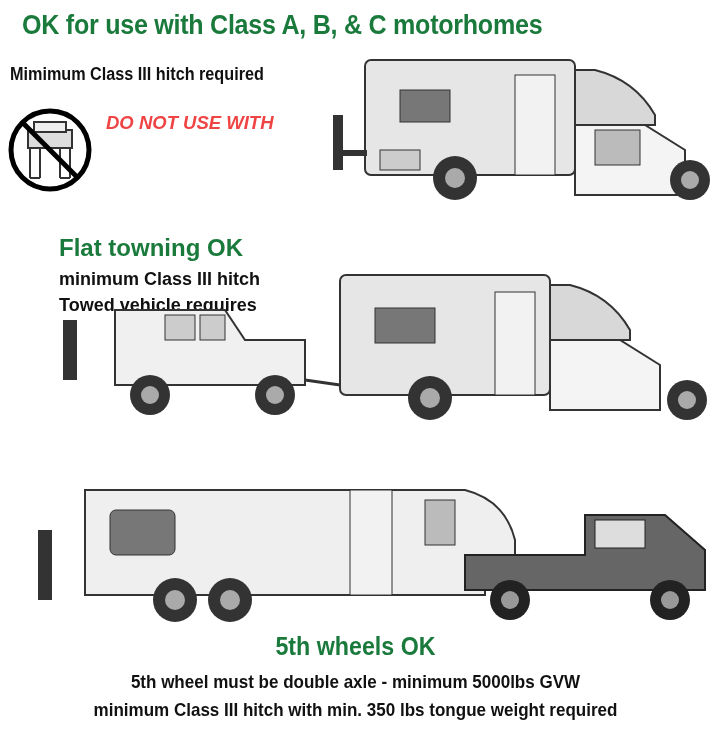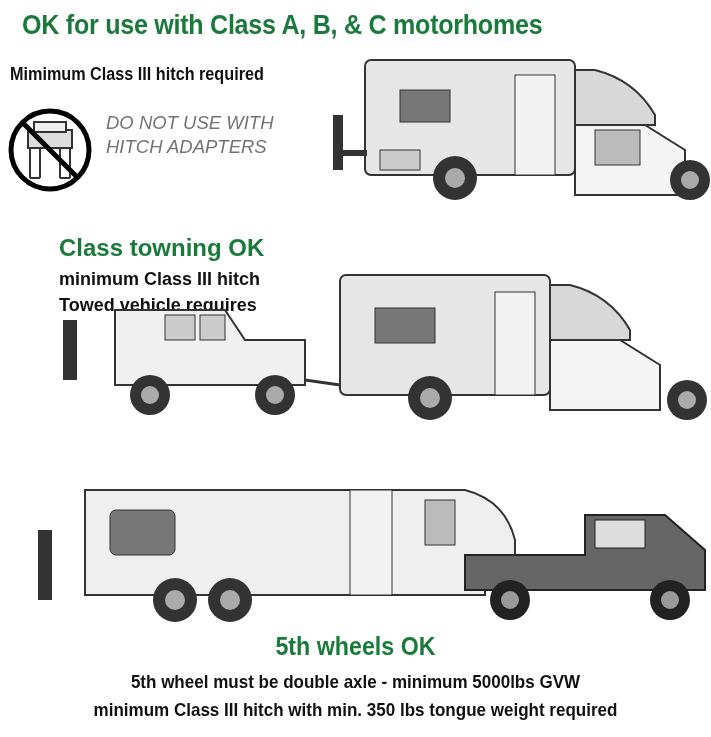--- a/index.html
+++ b/index.html
@@ -1,19 +1,19 @@
 <!DOCTYPE html>
 <html><head>
 <meta charset="utf-8">
 <style>
   html,body{margin:0;padding:0;background:#fff;}
   body{width:711px;height:737px;position:relative;overflow:hidden;font-family:"Liberation Sans",sans-serif;}
   .abs{position:absolute;}
   .green{color:#1a7a3c;}
-  .red{color:#737373;font-style:italic;font-weight:normal;}
+  .red{color:#ef4444;font-style:italic;font-weight:bold;}
   .black{color:#111;font-weight:bold;}
   .t1{left:22px;top:10px;font-size:27px;font-weight:bold;letter-spacing:-0.3px;white-space:nowrap;transform:scaleX(0.93);transform-origin:left top;}
   .t2{left:10px;top:64px;font-size:18px;white-space:nowrap;transform:scaleX(0.9);transform-origin:left top;}
   .warn{left:106px;top:111px;font-size:18.5px;line-height:24px;white-space:nowrap;}
   .flat{left:59px;top:234px;font-size:24px;font-weight:bold;white-space:nowrap;}
   .flatsub{left:59px;top:266px;font-size:18px;line-height:26px;white-space:nowrap;}
   .fifth{left:0;width:711px;text-align:center;top:632px;font-size:25px;font-weight:bold;transform:scaleX(0.93);}
   .fifthsub{left:0;width:711px;text-align:center;top:668px;font-size:18.5px;line-height:28px;white-space:nowrap;transform:scaleX(0.92);}
   svg{position:absolute;}
 </style>
@@ -26,40 +26,39 @@
 <svg style="left:6px;top:106px" width="88" height="88" viewBox="0 0 88 88">
   <rect x="22" y="24" width="44" height="18" fill="#ddd" stroke="#333" stroke-width="2"></rect>
   <rect x="28" y="16" width="32" height="10" fill="#eee" stroke="#333" stroke-width="2"></rect>
   <path d="M24 42 v30 M34 42 v30 M54 42 v30 M64 42 v30 M24 72 h10 M54 72 h10" stroke="#333" stroke-width="2" fill="none"></path>
   <circle cx="44" cy="44" r="39" fill="none" stroke="#000" stroke-width="5"></circle>
   <line x1="17" y1="17" x2="71" y2="71" stroke="#000" stroke-width="5"></line>
 </svg>
 
 <div class="abs warn red">
   <div>DO NOT USE WITH</div>
-  <div>HITCH ADAPTERS</div>
 </div>
 
 <svg style="left:325px;top:50px" width="386" height="155" viewBox="0 0 386 155">
   <rect x="40" y="10" width="210" height="115" rx="6" fill="#e6e6e6" stroke="#333" stroke-width="2"></rect>
   <path d="M250 20 h20 q40 10 60 45 v10 h-80z" fill="#d8d8d8" stroke="#333" stroke-width="2"></path>
   <rect x="75" y="40" width="50" height="32" fill="#777" stroke="#333"></rect>
   <rect x="190" y="25" width="40" height="100" fill="#f2f2f2" stroke="#333"></rect>
   <rect x="55" y="100" width="40" height="20" fill="#ccc" stroke="#333"></rect>
   <path d="M250 75 h70 l40 25 v45 h-110z" fill="#f4f4f4" stroke="#333" stroke-width="2"></path>
   <rect x="270" y="80" width="45" height="35" fill="#bbb" stroke="#333"></rect>
   <circle cx="130" cy="128" r="22" fill="#333"></circle>
     <circle cx="130" cy="128" r="10" fill="#aaa"></circle>
   <circle cx="365" cy="130" r="20" fill="#333"></circle>
     <circle cx="365" cy="130" r="9" fill="#aaa"></circle>
   <rect x="8" y="65" width="10" height="55" fill="#333"></rect>
   <rect x="18" y="100" width="24" height="6" fill="#333"></rect>
 </svg>
 
-<div class="abs flat green">Class towning OK</div>
+<div class="abs flat green">Flat towning OK</div>
 <div class="abs flatsub black">
   <div>minimum Class III hitch</div>
   <div>Towed vehicle requires</div>
 </div>
 
 <svg style="left:55px;top:270px" width="656" height="160" viewBox="0 0 656 160">
 
   <rect x="8" y="50" width="14" height="60" fill="#333"></rect>
   <path d="M60 70 v-30 h110 l20 30 h60 v45 h-190z" fill="#f0f0f0" stroke="#333" stroke-width="2"></path>
   <rect x="110" y="45" width="30" height="25" fill="#ccc" stroke="#333"></rect>

